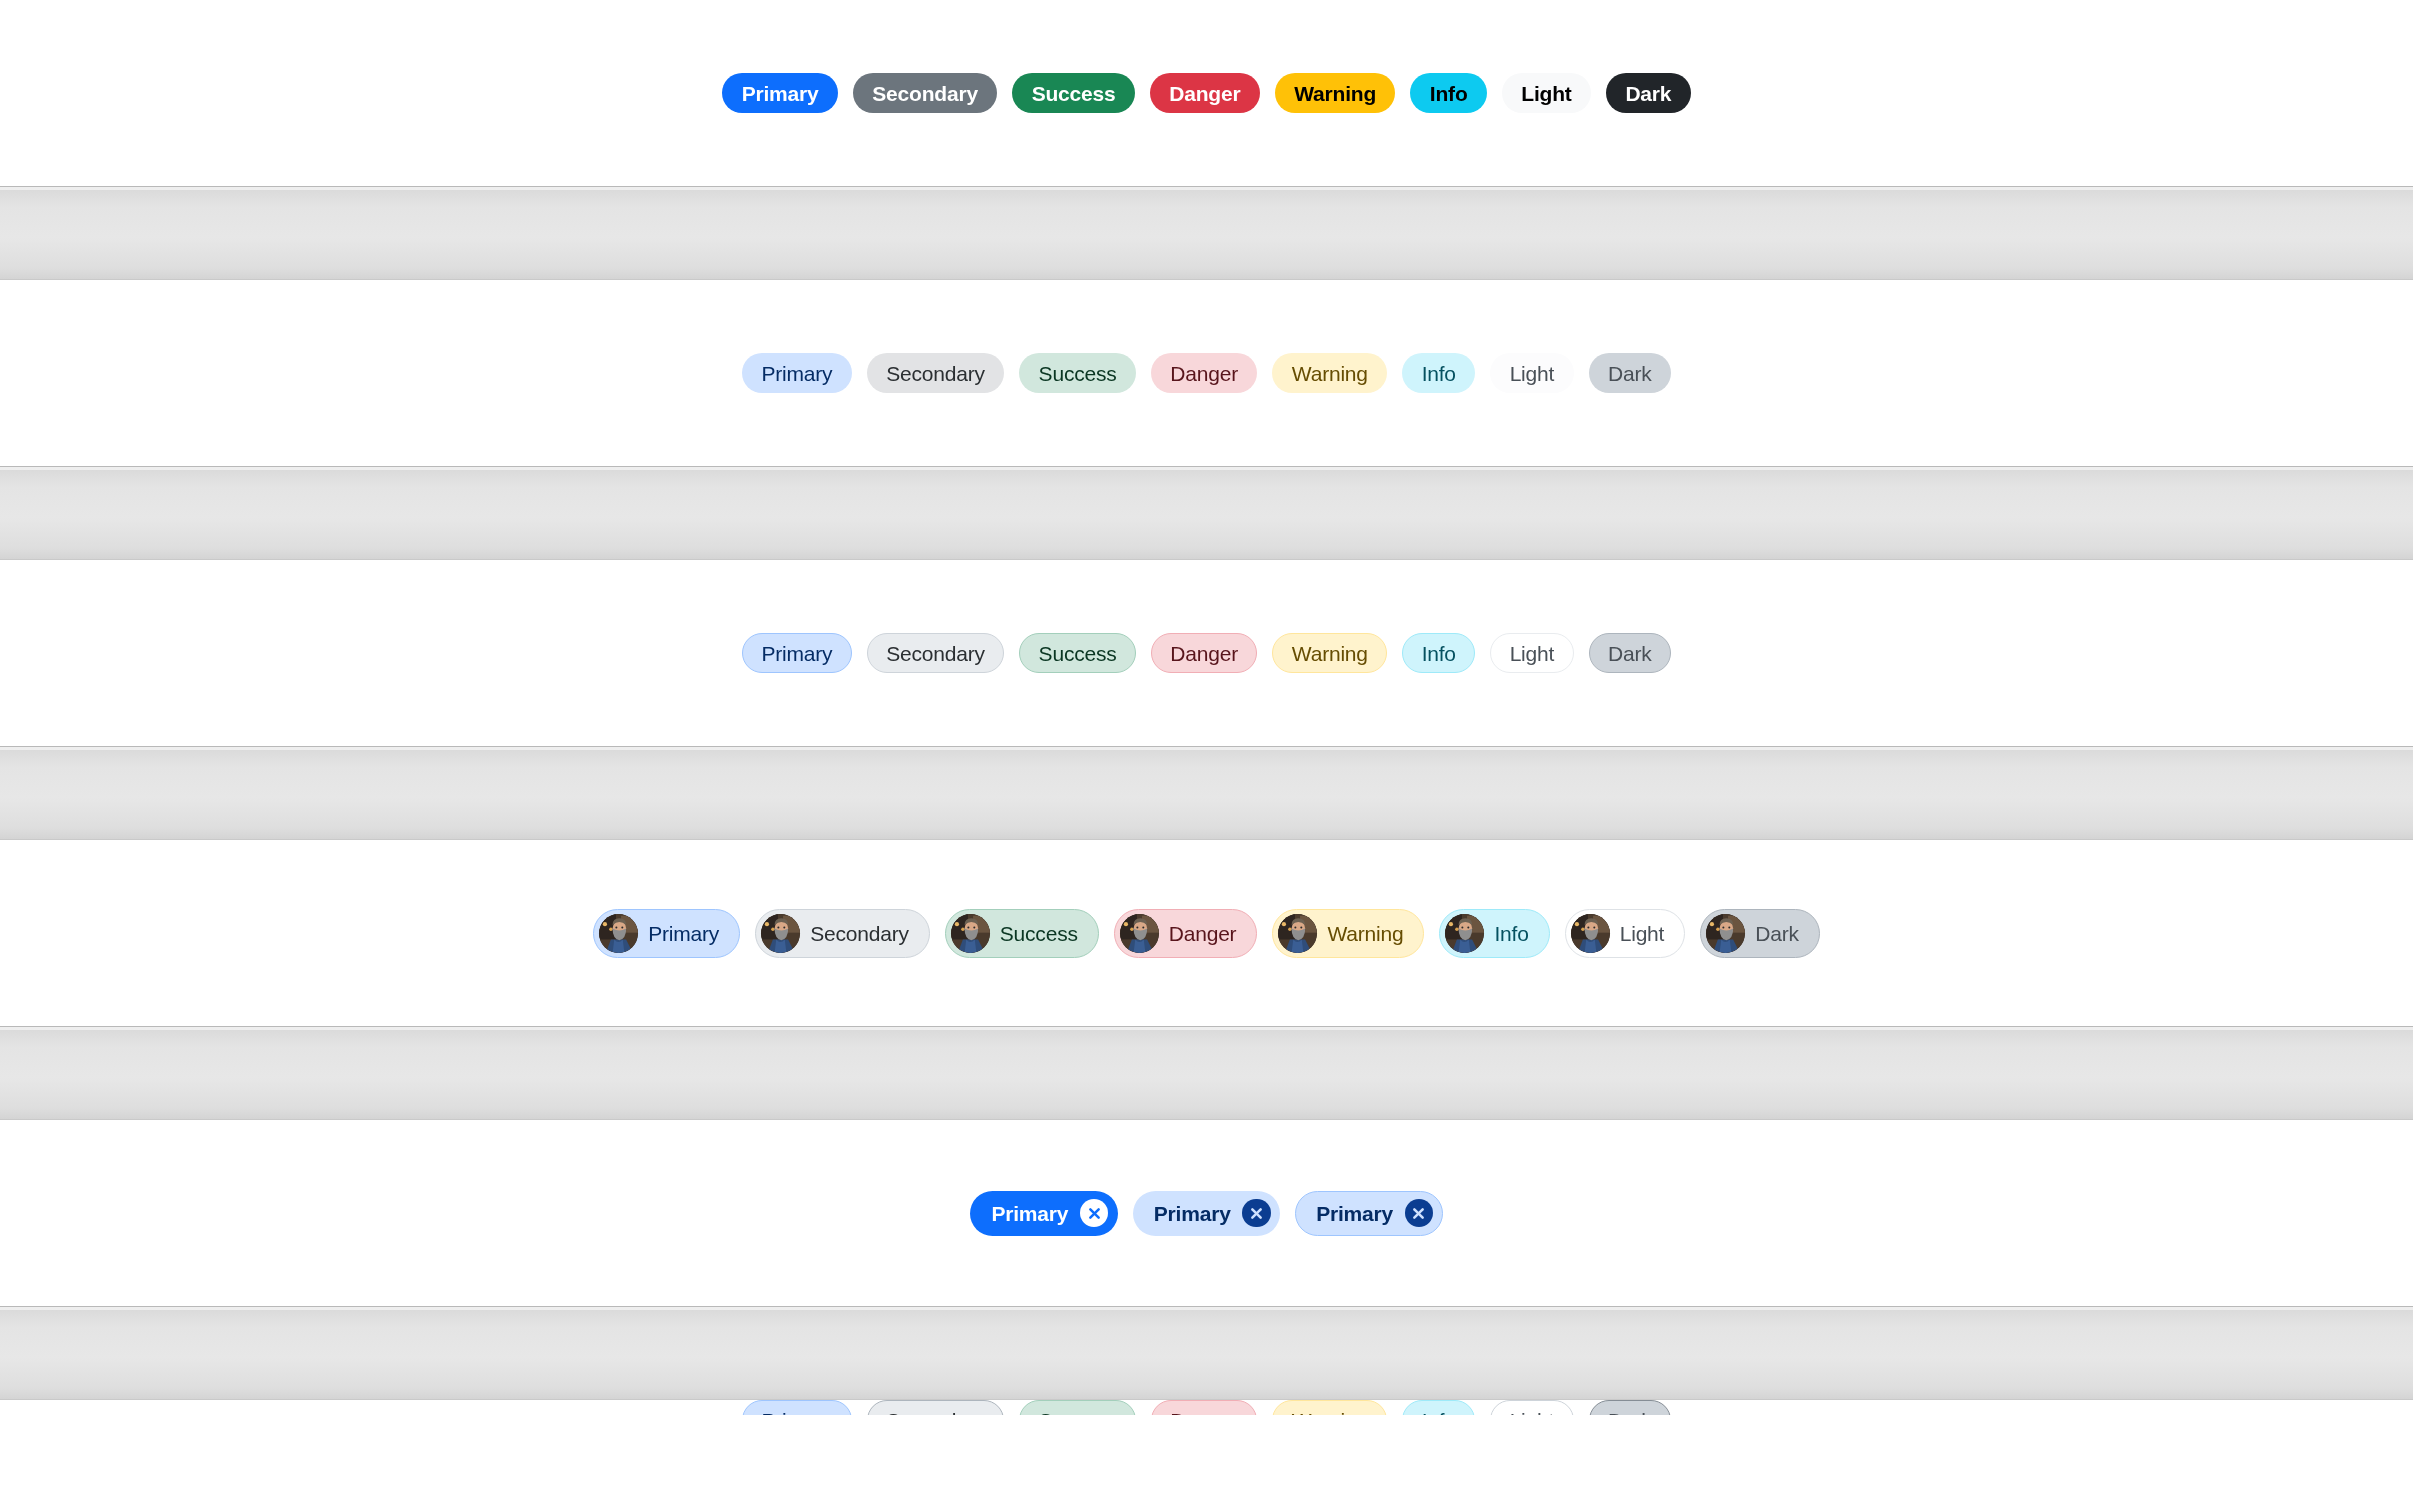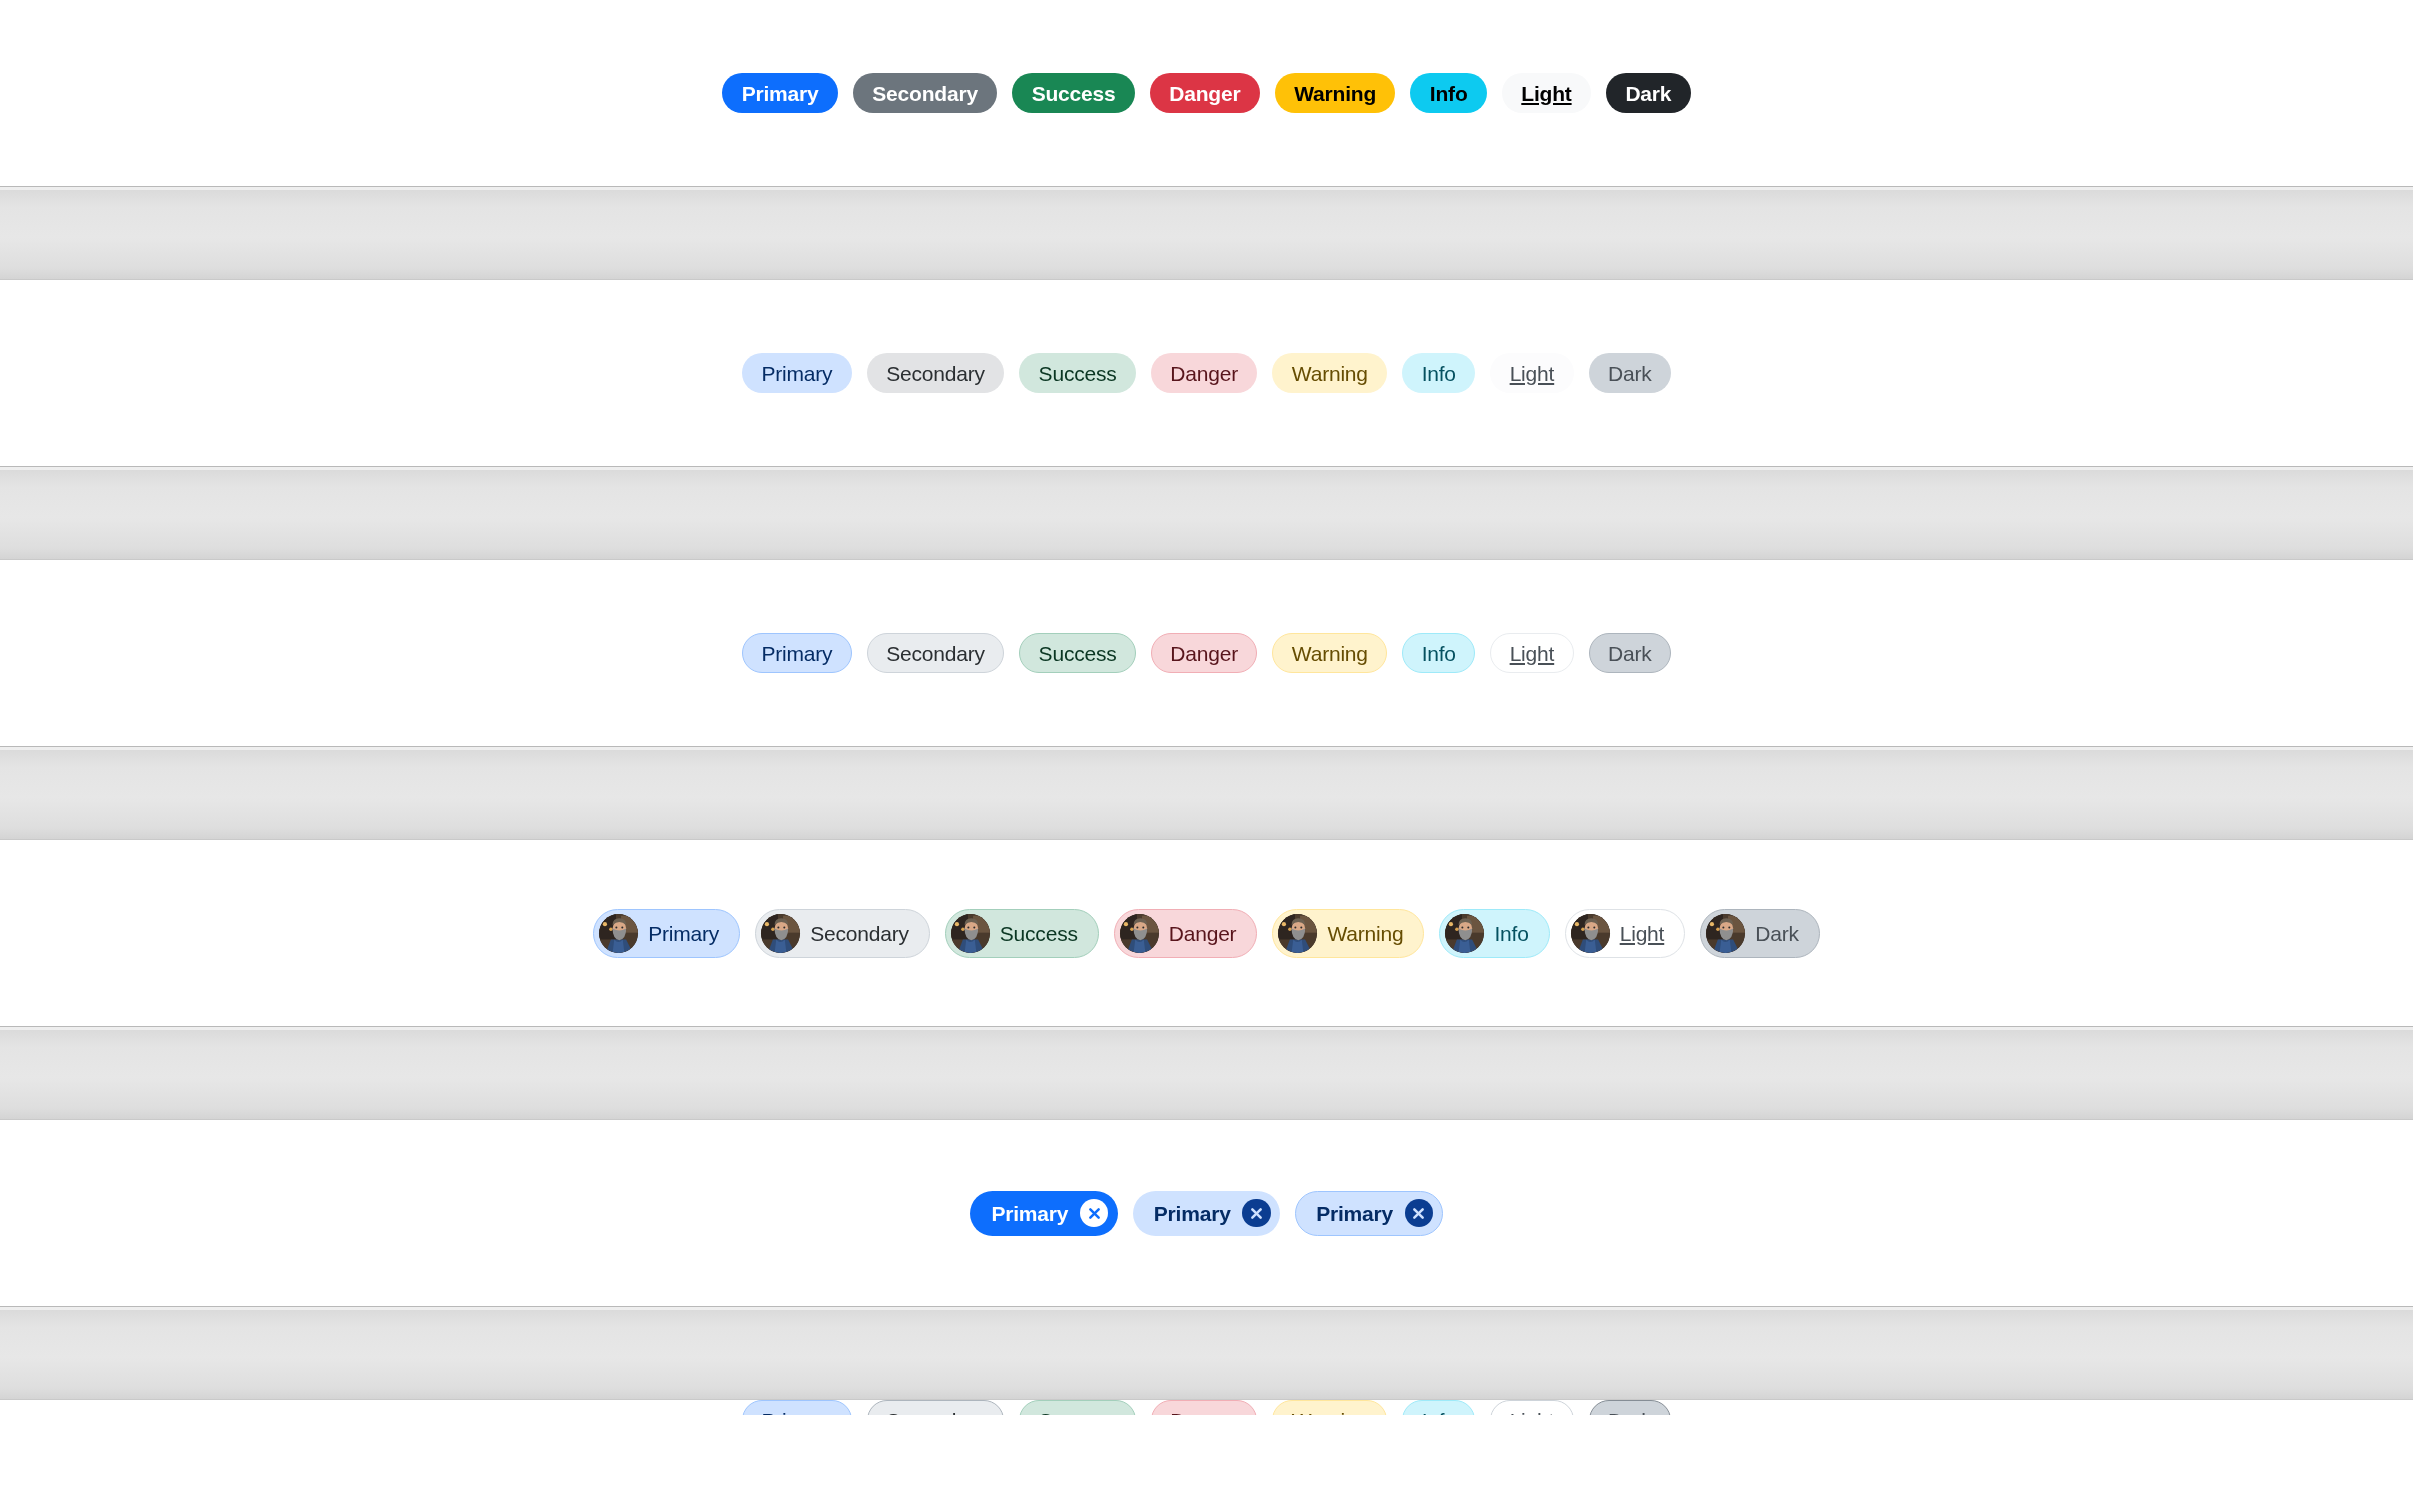--- a/index.html
+++ b/index.html
@@ -66,21 +66,21 @@
     user-select: none;
   }
 
   
   .chip.v-primary   { background:#0d6efd; color:#ffffff; }
   .chip.v-secondary { background:#6c757d; color:#ffffff;justify-content:flex-end; }
   .chip.v-success   { background:#198754; color:#ffffff; }
   .chip.v-danger    { background:#dc3545; color:#ffffff; }
   .chip.v-warning   { background:#ffc107; color:#000000; }
   .chip.v-info      { background:#0dcaf0; color:#000000; }
-  .chip.v-light     { background:#f8f9fa; color:#000000;text-decoration:underline; }
+  .chip.v-light     { background:#f8f9fa; color:#000000; }
   .chip.v-dark      { background:#212529; color:#ffffff;text-align:center; }
 
   
   .soft .chip { font-weight: 400; font-size: 21px; }
   .soft .chip.v-primary   { background:#cfe2ff; color:#052c65; }
   .soft .chip.v-secondary { background:#e2e3e5; color:#2b2f32; }
   .soft .chip.v-success   { background:#d1e7dd; color:#0a3622; }
   .soft .chip.v-danger    { background:#f8d7da; color:#58151c; }
   .soft .chip.v-warning   { background:#fff3cd; color:#664d03; }
   .soft .chip.v-info      { background:#cff4fc; color:#055160; }

